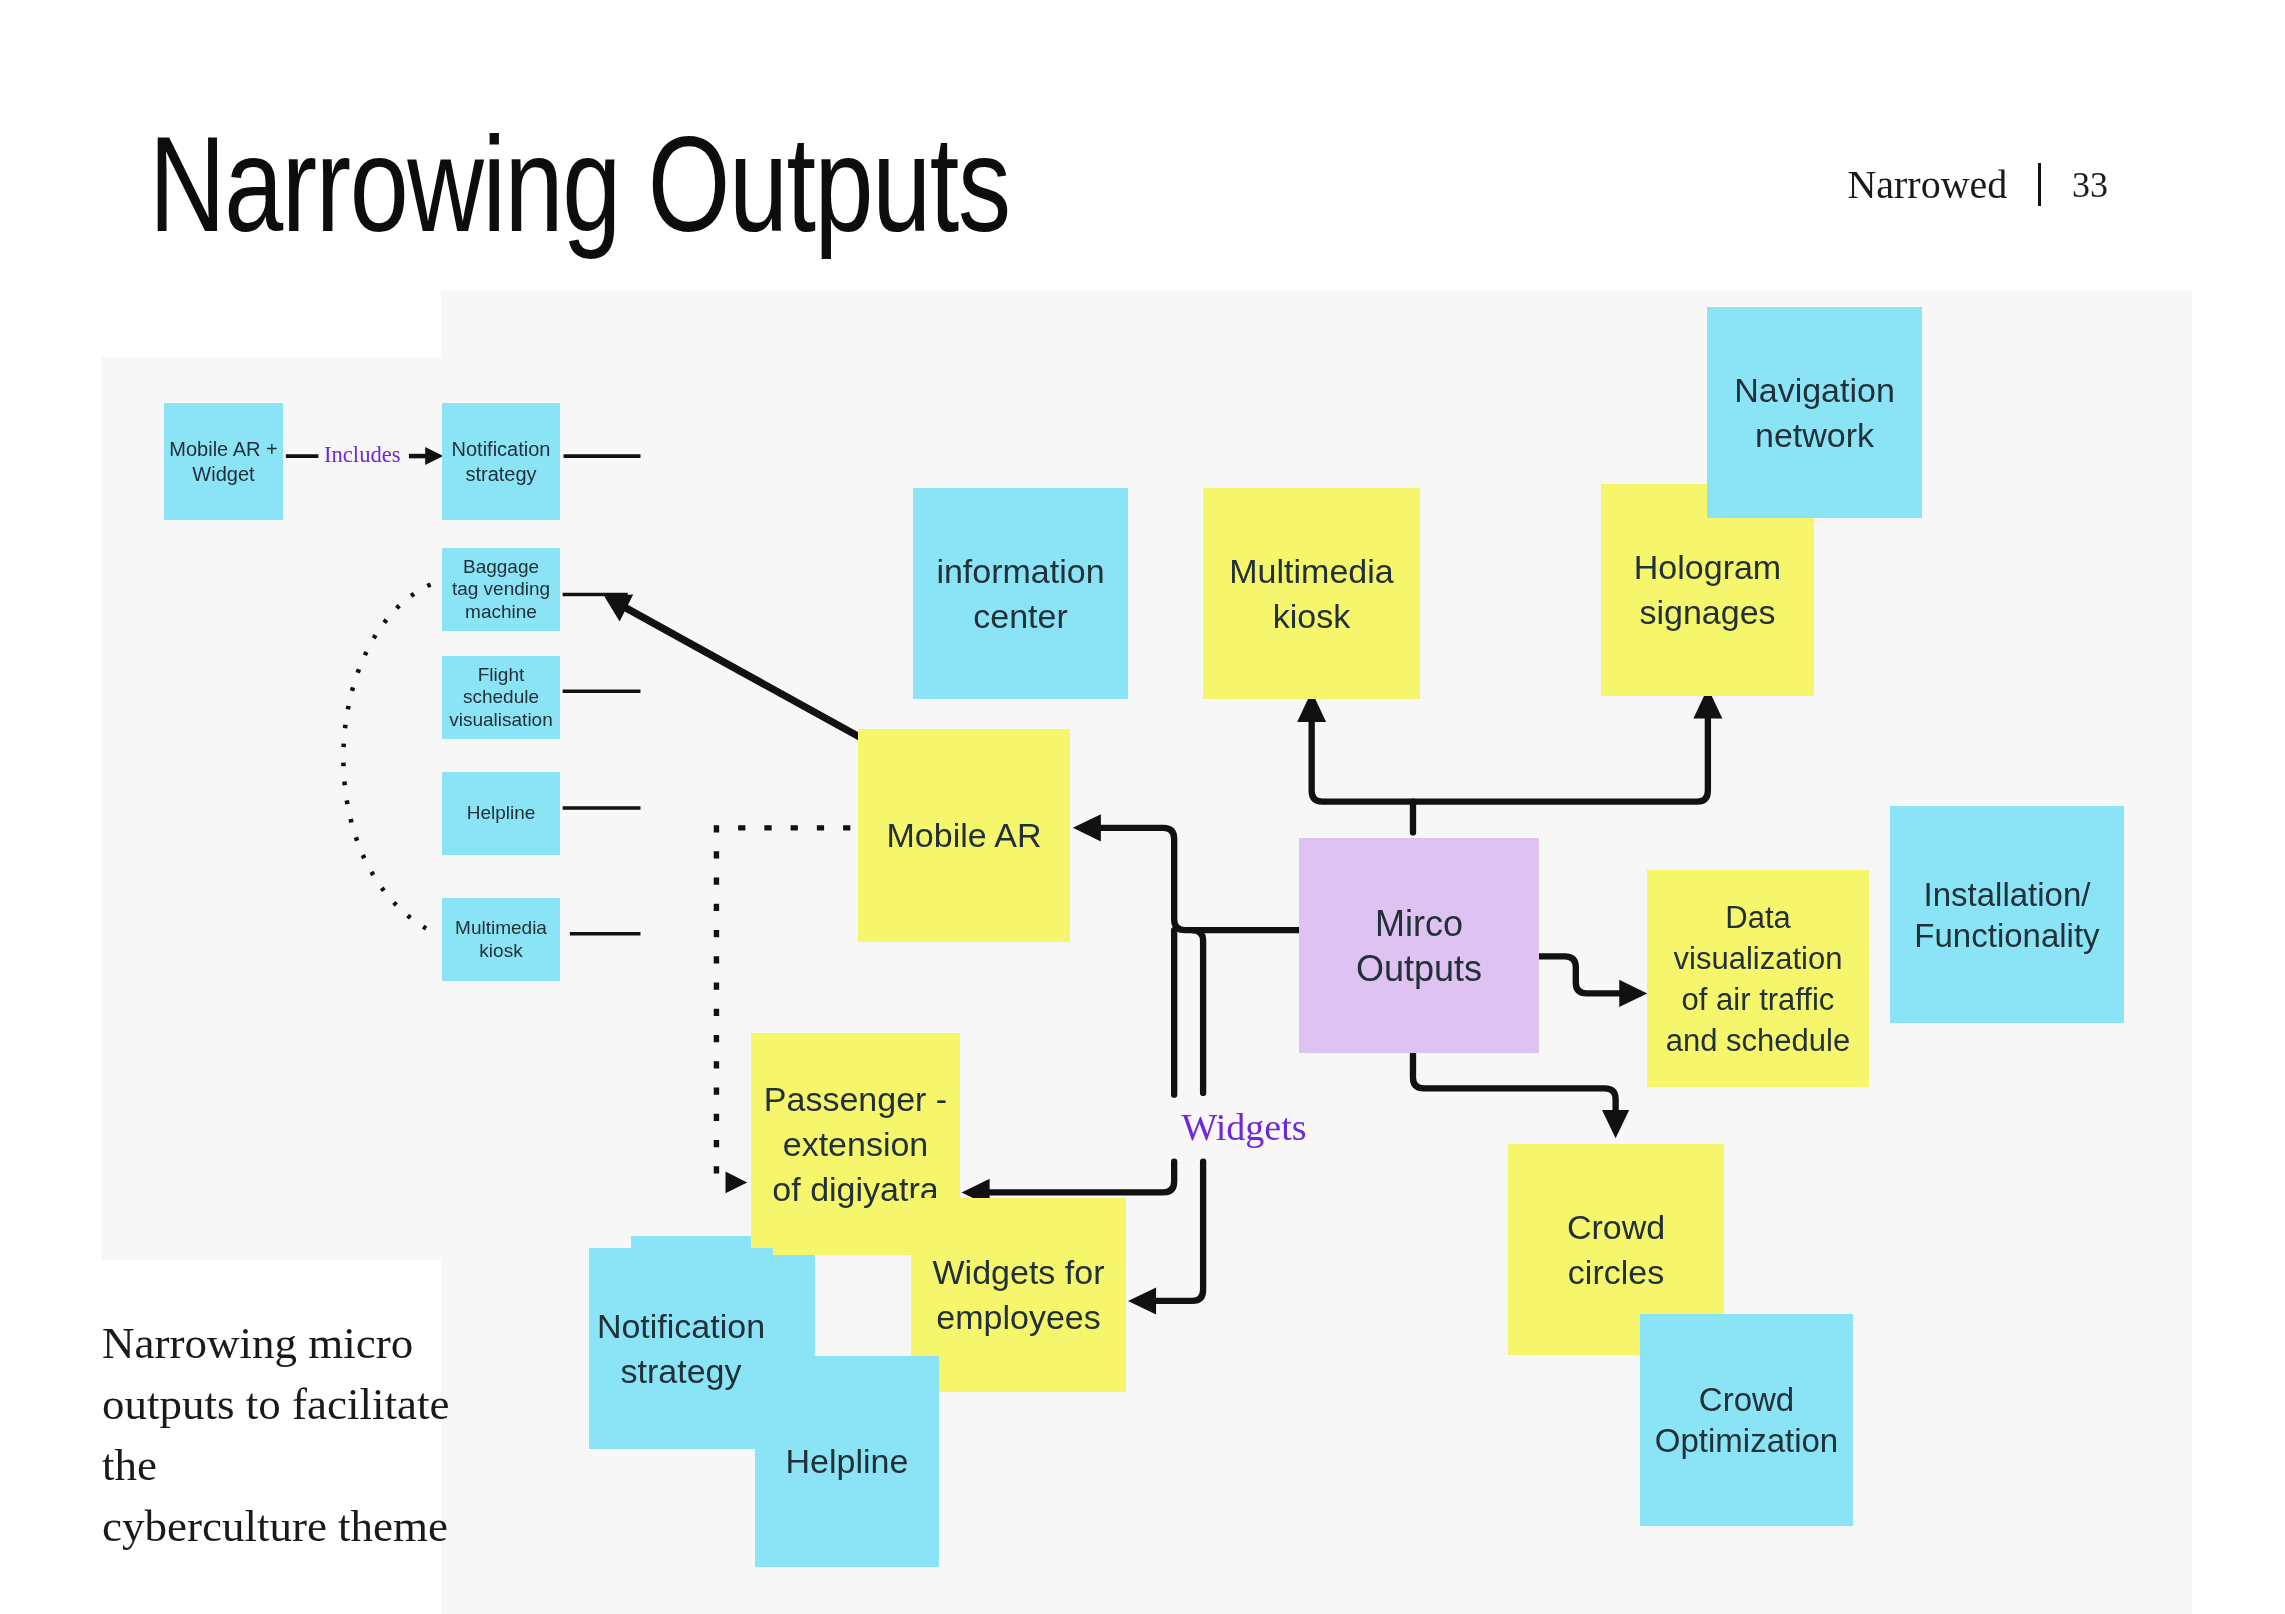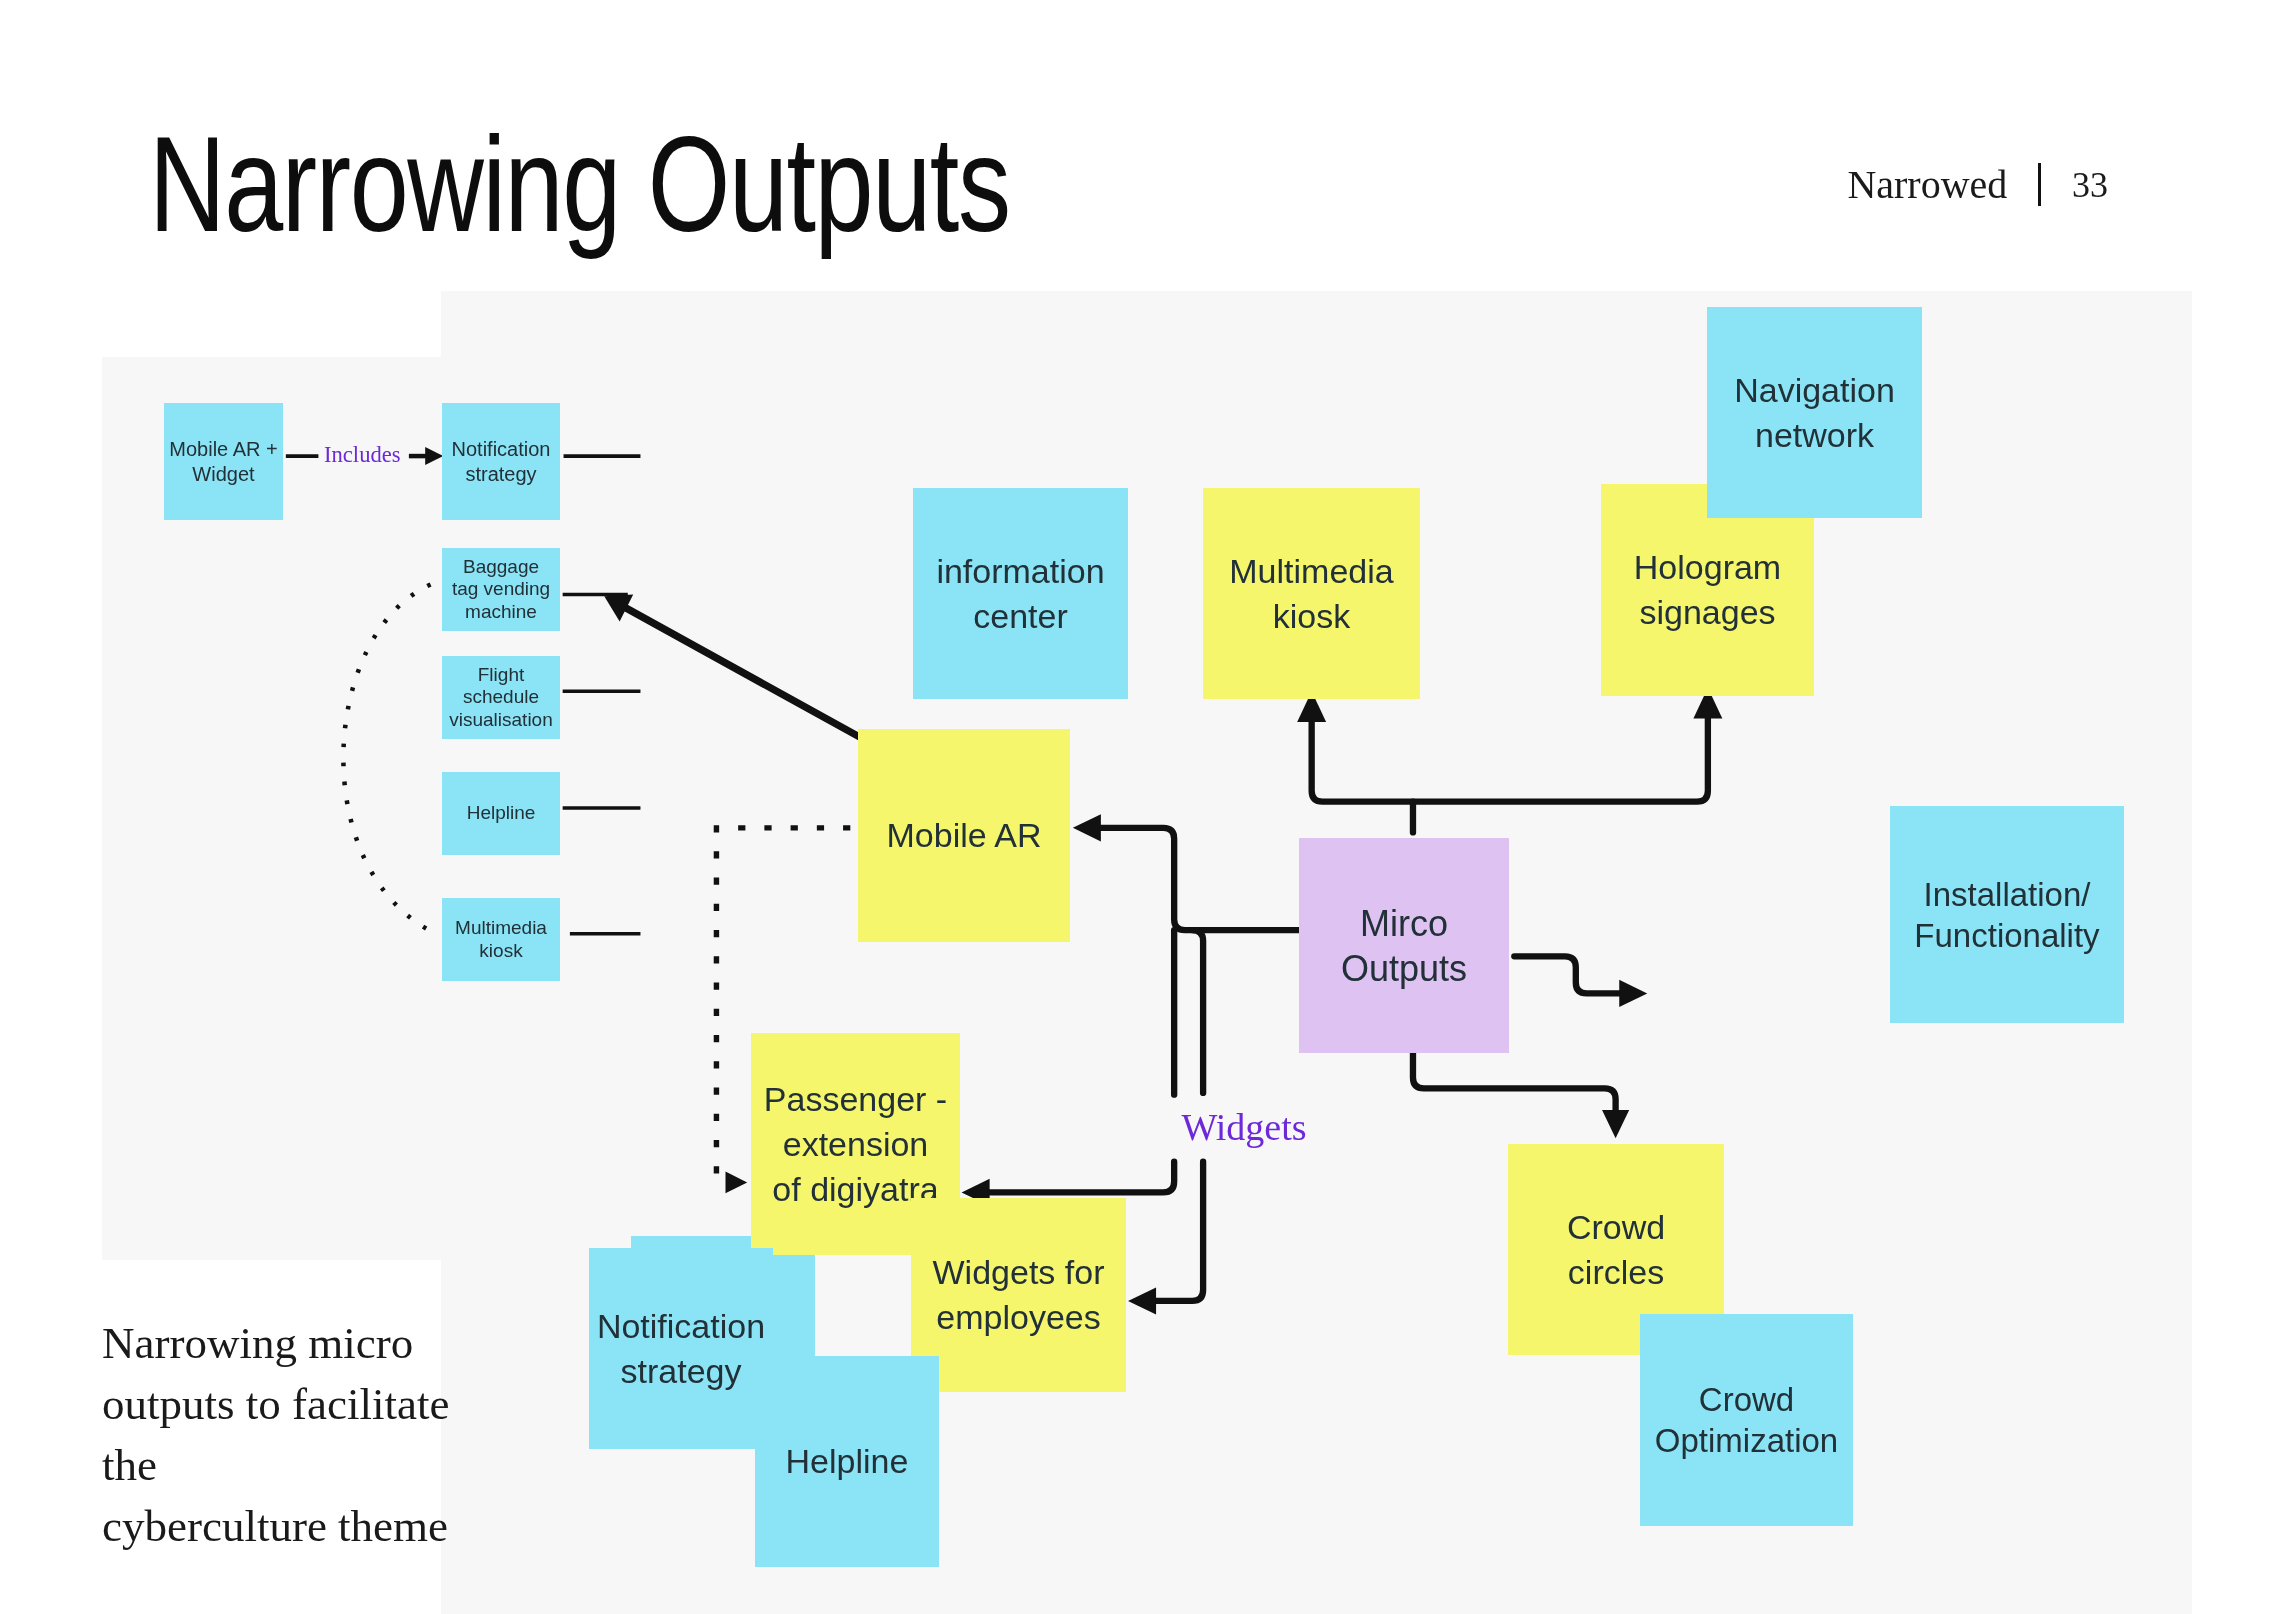--- a/index.html
+++ b/index.html
@@ -127,22 +127,26 @@
 
   <div class="sticky cyan f-main z1" style="left:913px;top:482px;width:215px;height:211px;">information
 center</div>
   <div class="sticky yellow f-main z1" style="left:1203px;top:482px;width:217px;height:211px;">Multimedia
 kiosk</div>
   <div class="sticky yellow f-main z1" style="left:1601px;top:478px;width:213px;height:212px;">Hologram
 signages</div>
   <div class="sticky cyan f-main z2" style="left:1707px;top:301px;width:215px;height:211px;">Navigation
 network</div>
   <div class="sticky yellow f-main z1" style="left:858px;top:723px;width:212px;height:213px;">Mobile AR</div>
-  <div class="sticky purple f-main z1" style="left:1299px;top:832px;width:210px;height:215px;font-size:36px;">Mirco
+  <div class="sticky purple f-main z1" style="left:1299px;top:832px;width:240px;height:215px;font-size:36px;">Mirco
 Outputs</div>
+  <div class="sticky yellow f-small z2" style="left:1647px;top:864px;width:222px;height:217px;">Data
+visualization
+of air traffic
+and schedule</div>
   <div class="sticky cyan f-small z1" style="left:1890px;top:800px;width:234px;height:217px;font-size:33px;">Installation/
 Functionality</div>
   <div class="sticky yellow f-main z2" style="left:751px;top:1027px;width:209px;height:222px;">Passenger -
 extension
 of digiyatra</div>
   <div class="sticky yellow f-main z3" style="left:911px;top:1192px;width:215px;height:194px;">Widgets for
 employees</div>
   <div class="sticky cyan z1" style="left:631px;top:1230px;width:184px;height:201px;"></div>
   <div class="sticky cyan f-main z2" style="left:589px;top:1242px;width:184px;height:201px;">Notification
 strategy</div>

